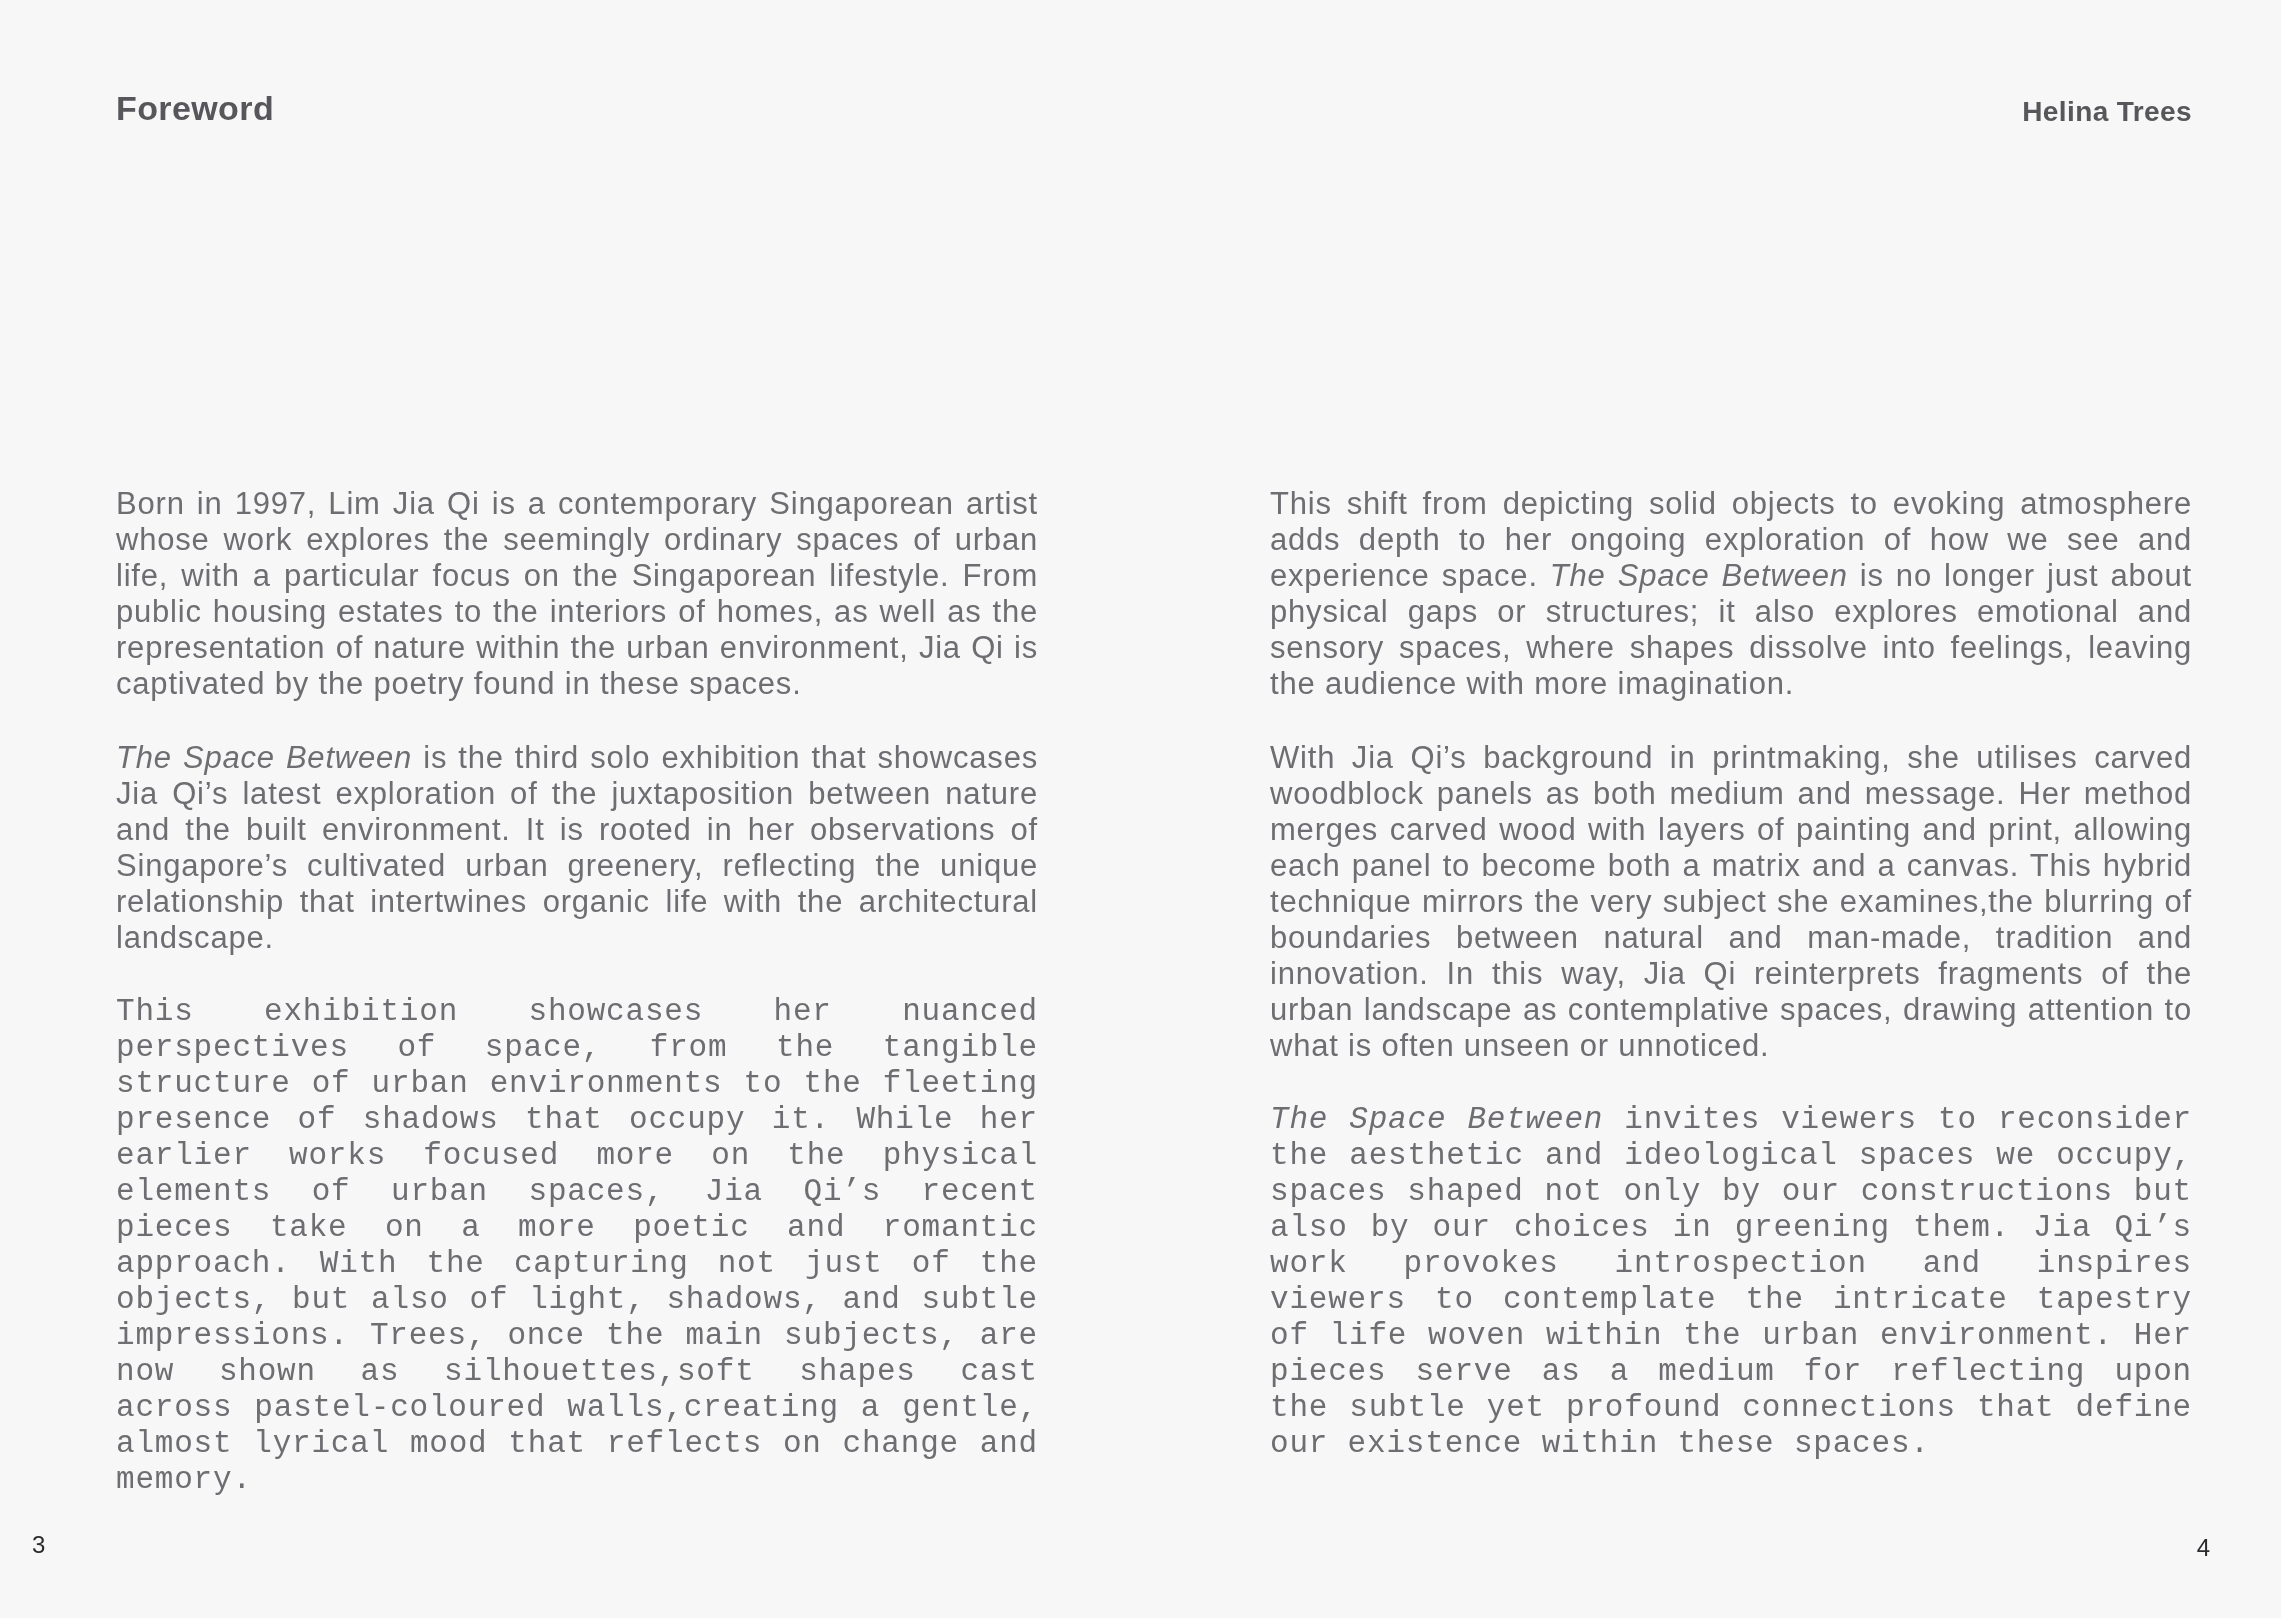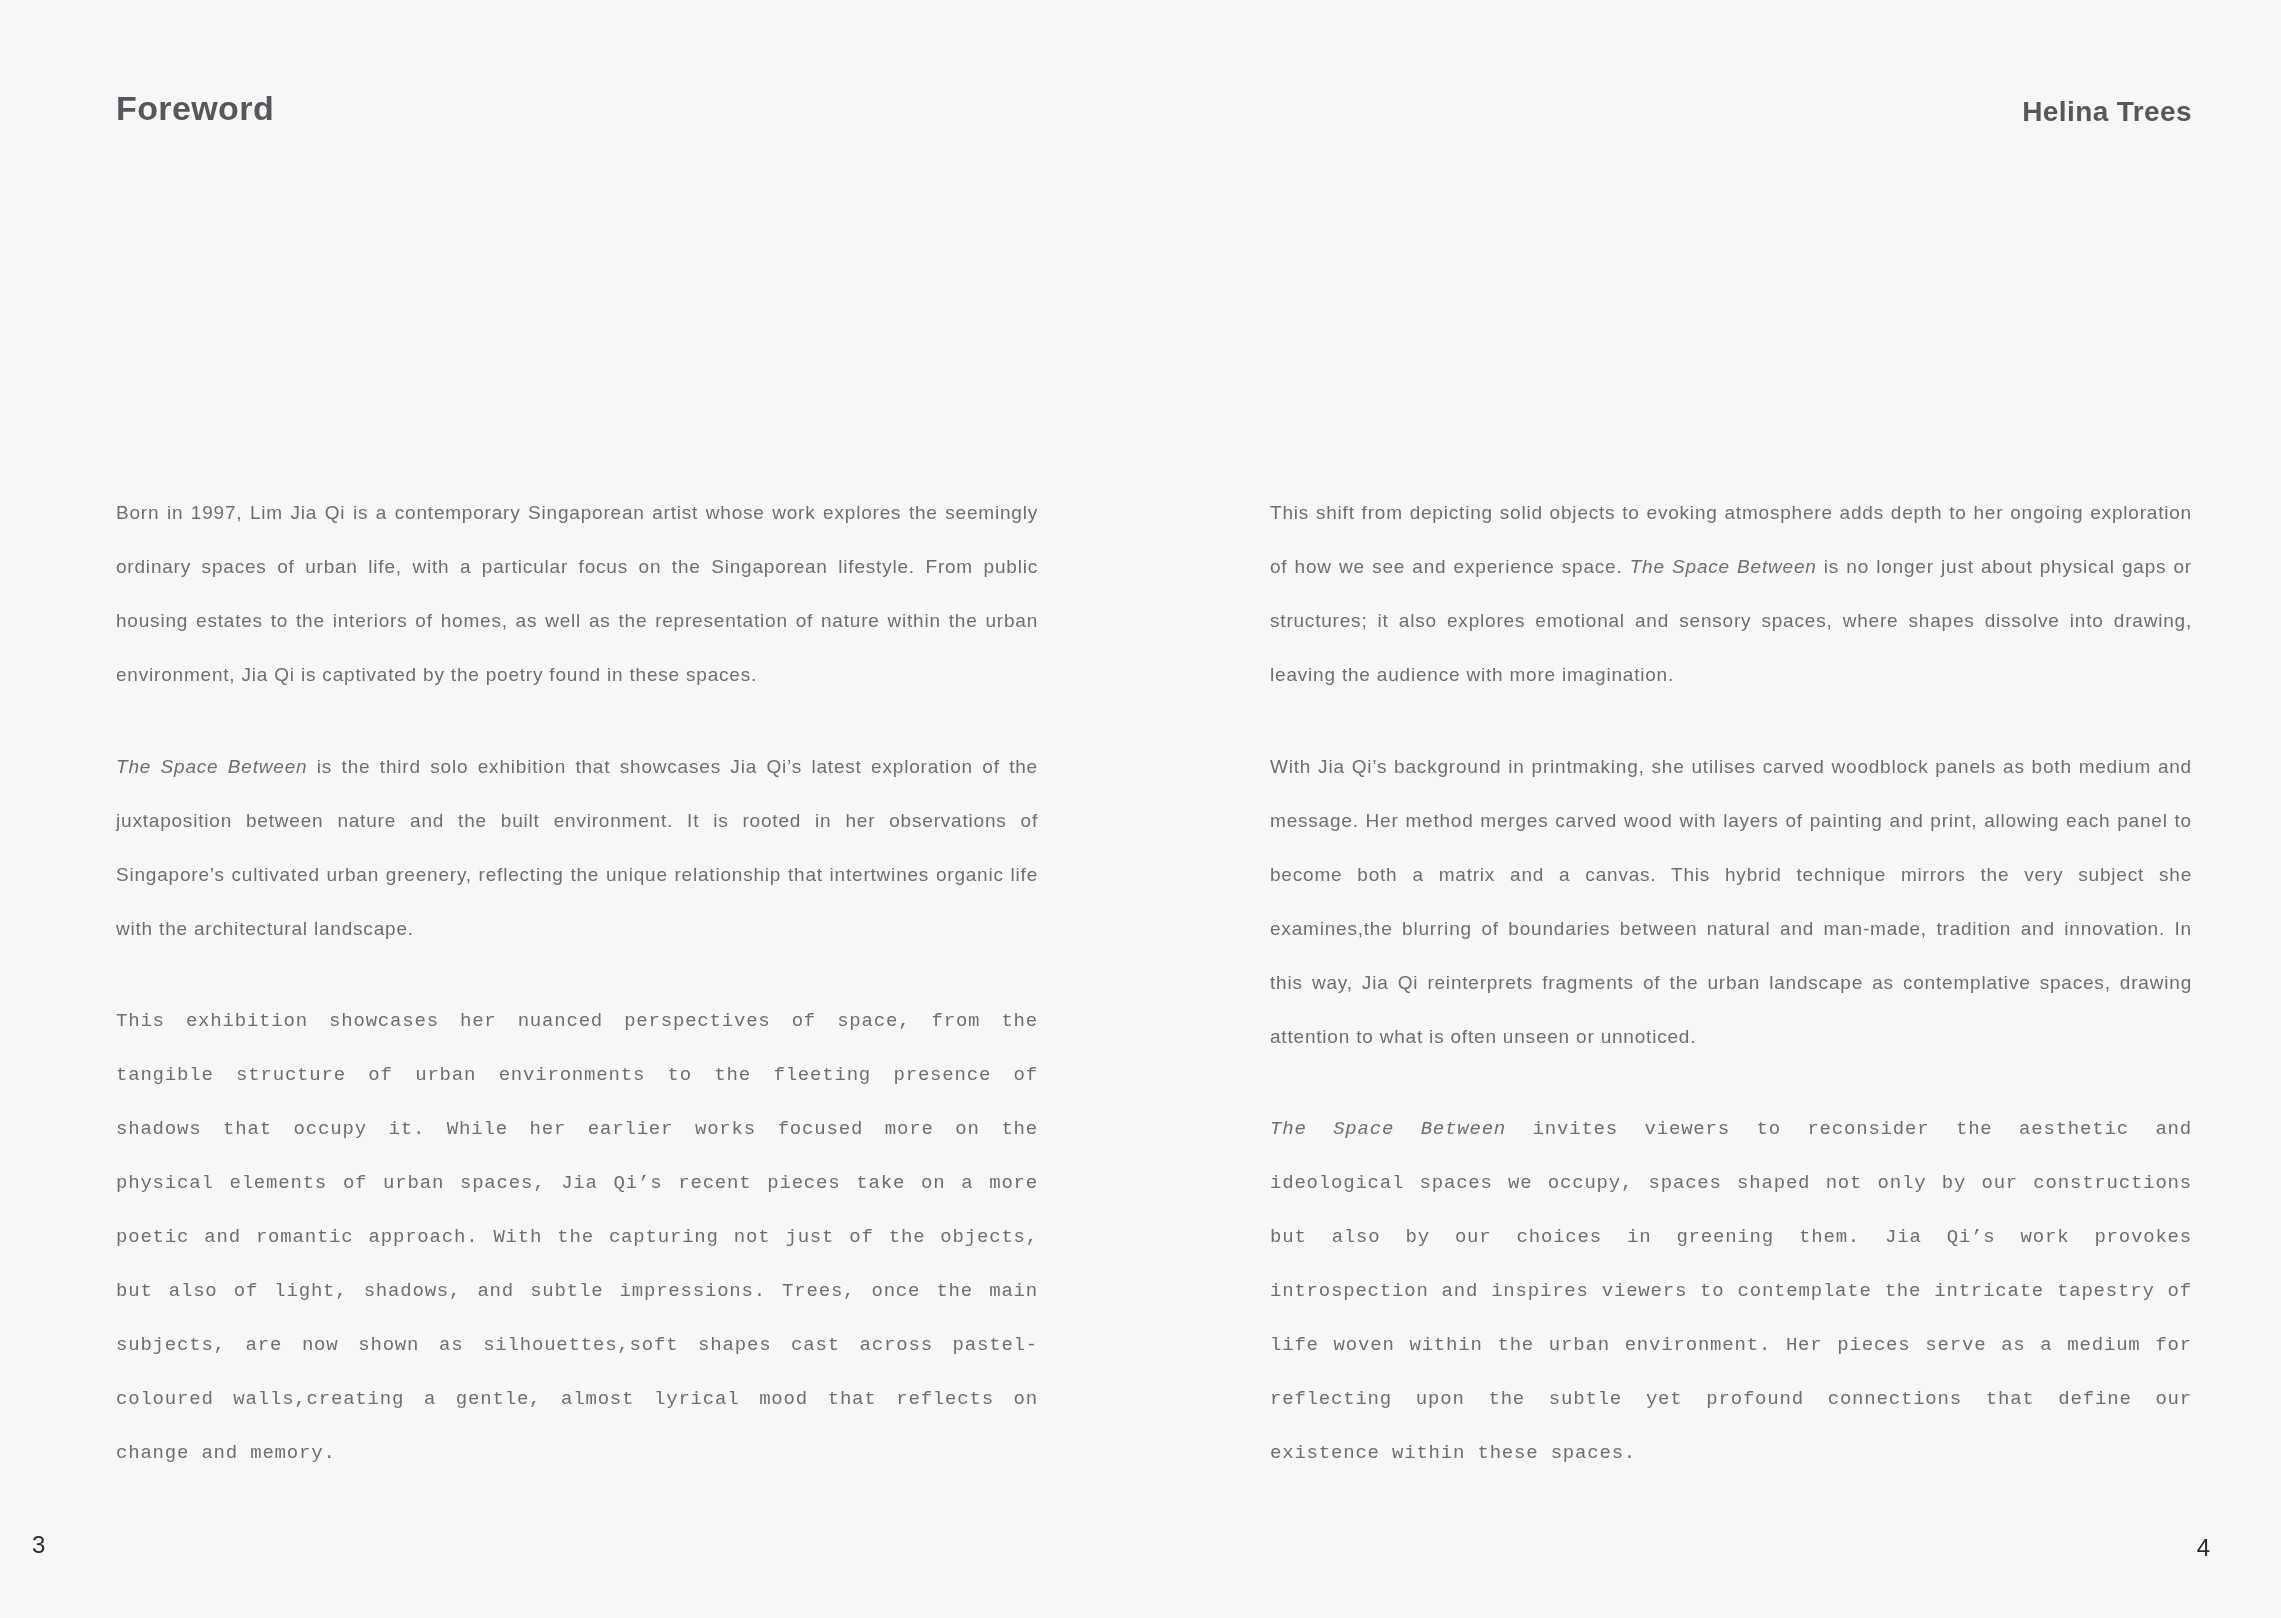--- a/index.html
+++ b/index.html
@@ -43,22 +43,22 @@
     position:absolute;
     left:116px;
     top:486px;
     width:2076px;
     display:flex;
     gap:232px;
   }
   .col{
     width:922px;
     color:var(--body-text);
-    font-size:19px;
-    line-height:54px;
+    font-size:31px;
+    line-height:36px;
     letter-spacing:0.8px;
     text-align:justify;
   }
   .col p{
     margin:0 0 38px 0;
   }
   .col p:last-child{margin-bottom:0;font-family:Liberation Mono, monospace;}
   .col em{
     font-style:italic;
   }
@@ -79,21 +79,21 @@
 
   <div class="author-name">Helina Trees</div>
 
   <main class="columns">
     <section class="col">
         <p><span>Born in 1997, Lim Jia Qi is a contemporary Singaporean artist whose work explores the seemingly ordinary spaces of urban life, with a particular focus on the Singaporean lifestyle. From public housing estates to the interiors of homes, as well as the representation of nature within the urban environment, Jia Qi is captivated by the poetry found in these spaces.</span></p>
         <p><em>The Space Between</em><span> is the third solo exhibition that showcases Jia Qi’s latest exploration of the juxtaposition between nature and the built environment. It is rooted in her observations of Singapore’s cultivated urban greenery, reflecting the unique relationship that intertwines organic life with the architectural landscape.</span></p>
         <p><span>This exhibition showcases her nuanced perspectives of space, from the tangible structure of urban environments to the fleeting presence of shadows that occupy it. While her earlier works focused more on the physical elements of urban spaces, Jia Qi’s recent pieces take on a more poetic and romantic approach. With the capturing not just of the objects, but also of light, shadows, and subtle impressions. Trees, once the main subjects, are now shown as silhouettes,soft shapes cast across pastel-coloured walls,creating a gentle, almost lyrical mood that reflects on change and memory.</span></p>
       </section>
     <section class="col">
-        <p><span>This shift from depicting solid objects to evoking atmosphere adds depth to her ongoing exploration of how we see and experience space. </span><em>The Space Between</em><span> is no longer just about physical gaps or structures; it also explores emotional and sensory spaces, where shapes dissolve into drawing, leaving the audience with more imagination.</span></p>
+        <p><span>This shift from depicting solid objects to evoking atmosphere adds depth to her ongoing exploration of how we see and experience space. </span><em>The Space Between</em><span> is no longer just about physical gaps or structures; it also explores emotional and sensory spaces, where shapes dissolve into feelings, leaving the audience with more imagination.</span></p>
         <p><span>With Jia Qi’s background in printmaking, she utilises carved woodblock panels as both medium and message. Her method merges carved wood with layers of painting and print, allowing each panel to become both a matrix and a canvas. This hybrid technique mirrors the very subject she examines,the blurring of boundaries between natural and man-made, tradition and innovation. In this way, Jia Qi  reinterprets fragments of the urban landscape as contemplative spaces, drawing attention to what is often unseen or unnoticed.</span></p>
         <p><em>The Space Between</em><span> invites viewers to reconsider the aesthetic and ideological spaces we occupy, spaces shaped not only by our constructions but also by our choices in greening them. Jia Qi’s work provokes introspection and inspires viewers to contemplate the intricate tapestry of life woven within the urban environment. Her pieces serve as a medium for reflecting upon the subtle yet profound connections that define our existence within these spaces.</span></p>
       </section>
   </main>
 
   <div class="pagenum left">3</div>
 
   <div class="pagenum right">4</div>
 
 </div>

